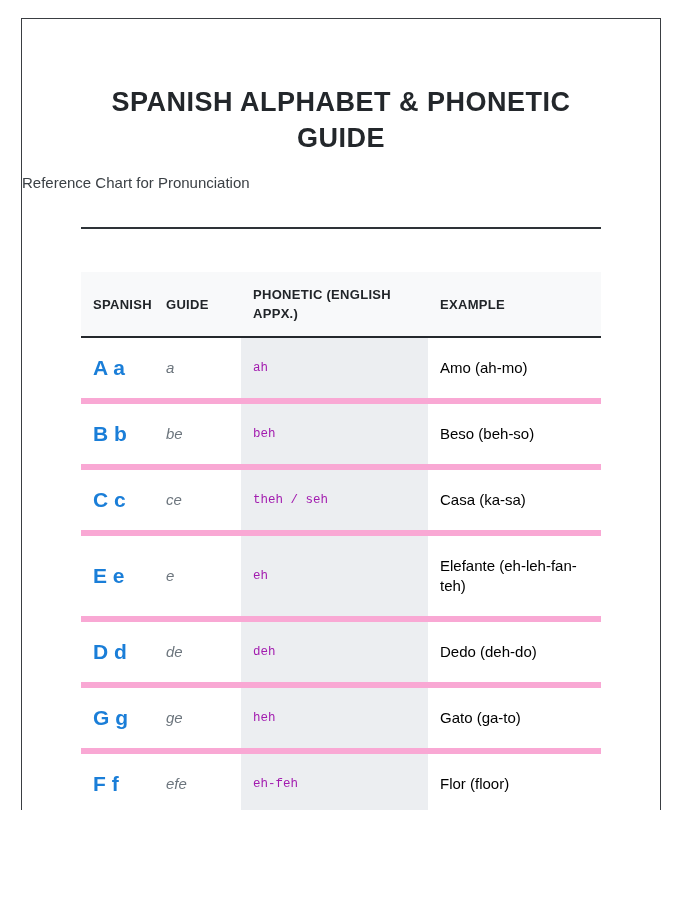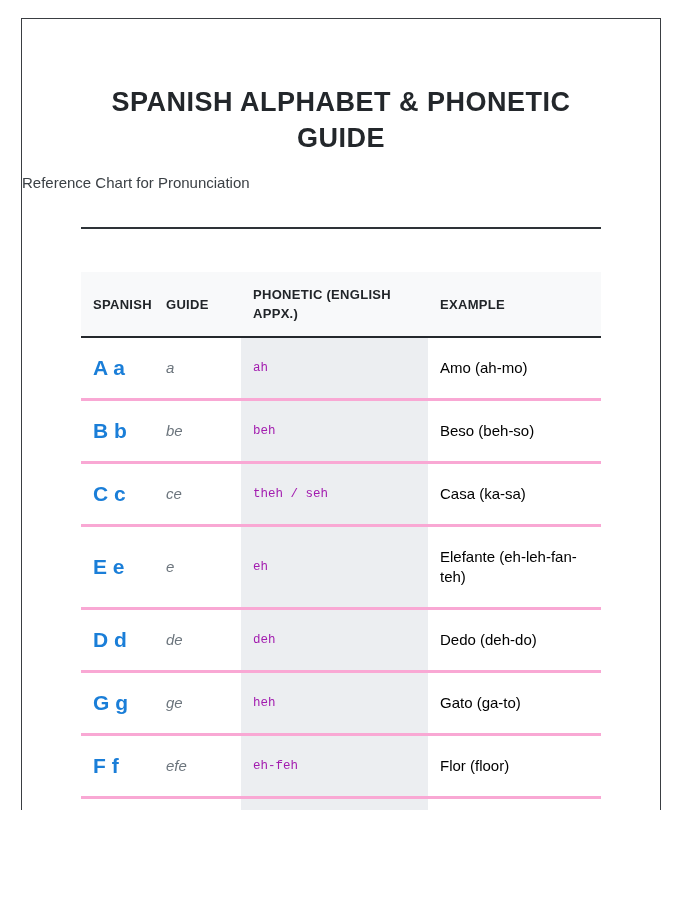--- a/index.html
+++ b/index.html
@@ -57,21 +57,21 @@
     vertical-align: middle;
     font-size: 13px;
     font-weight: 700;
     letter-spacing: 0.3px;
     line-height: 19px;
     color: #212529;
     padding: 13px 12px;
     border-bottom: 2px solid #24282c;
   }
   tbody td {
-    border-bottom: 3px solid #f9a8d4;
+    border-bottom: 6px solid #f9a8d4;
     vertical-align: middle;
     padding: 20px 12px;
     line-height: 20px;
     font-size: 15px;
   }
   td.letter-cell {
     color: #1a7ed8;
     font-size: 21px;
     font-weight: 700;
     line-height: 20px;

